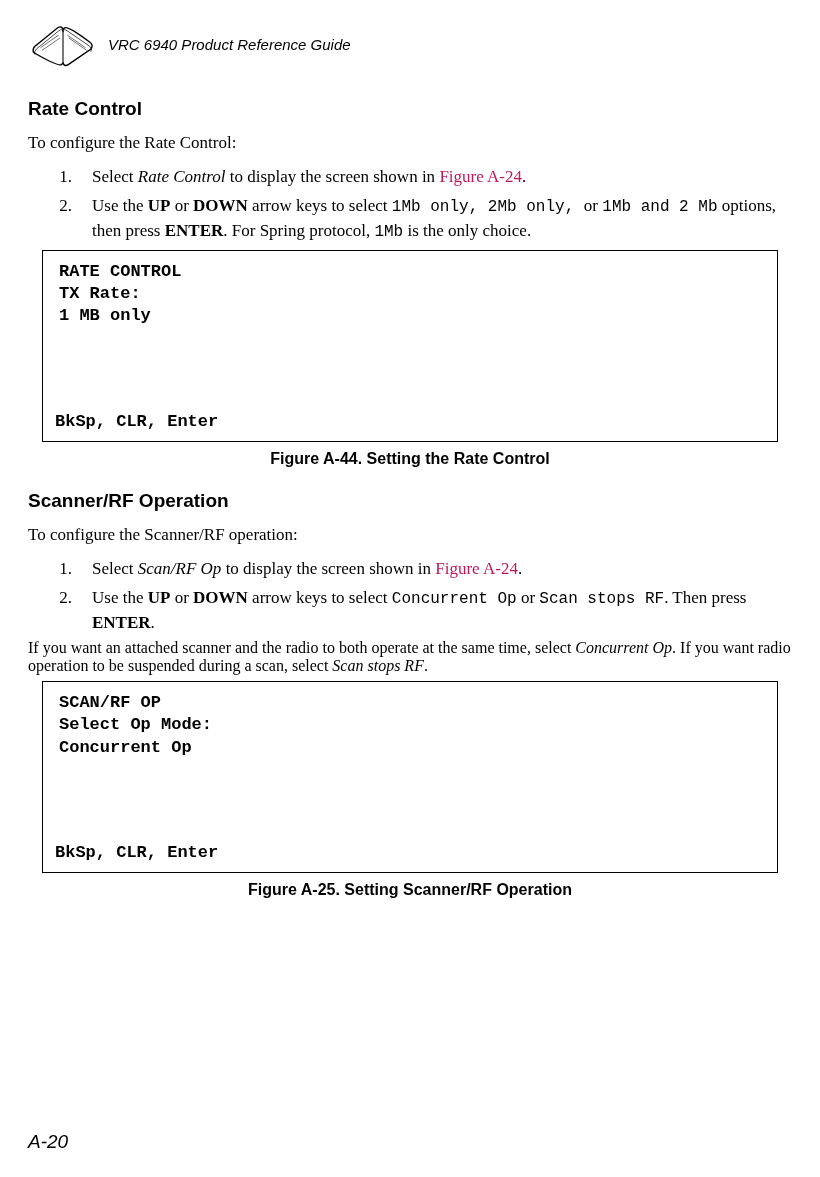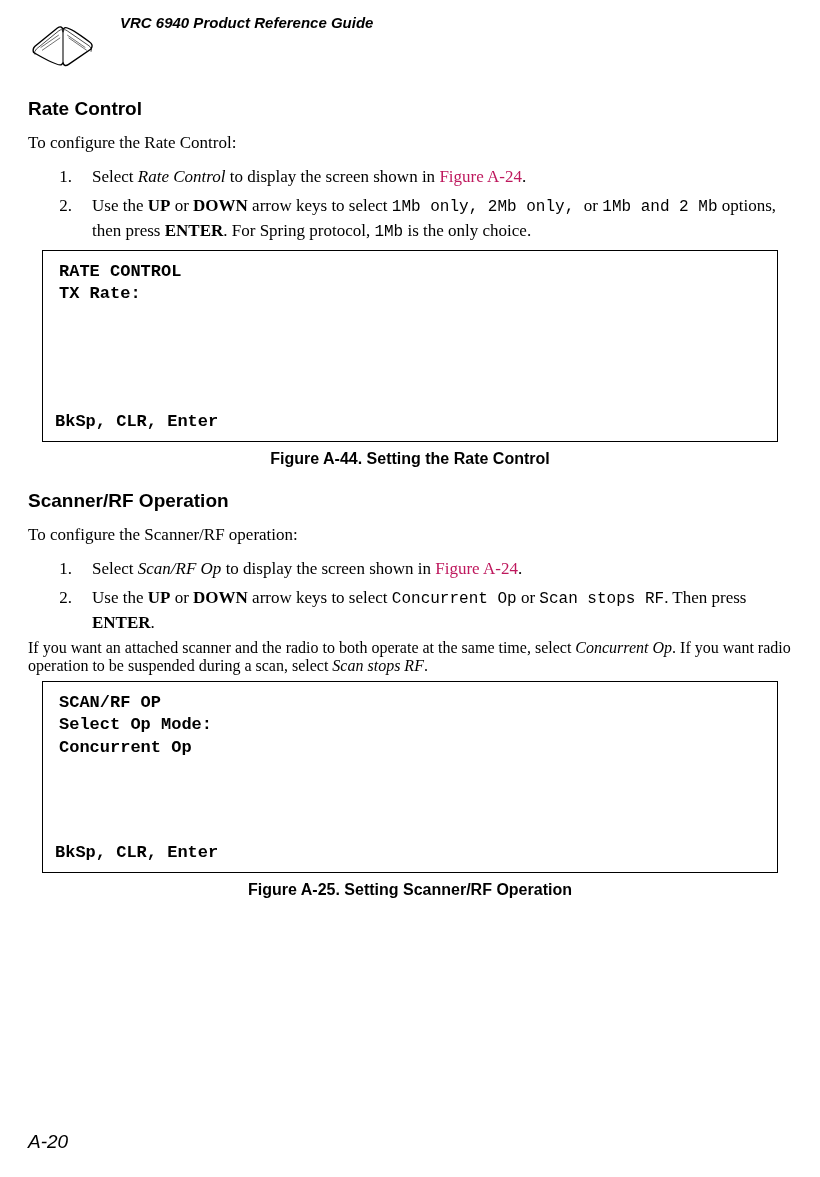--- a/index.html
+++ b/index.html
@@ -12,24 +12,23 @@
       font-family: Georgia, 'Times New Roman', serif;
       position: relative;
       background: #fff;
       color: #000;
     }
     .page {
       padding: 14px 28px 0 28px;
     }
     .header {
       display: flex;
-      align-items: flex-start;
-      gap: 22px;
+      align-items: center;
+      gap: 10px;
       margin-bottom: 24px;
-      font-weight: bold;
     }
     .book-icon svg {
       width: 70px;
       height: 56px;
     }
     .header-title {
       font-family: Verdana, Arial, sans-serif;
       font-style: italic;
       font-size: 15px;
     }
@@ -132,20 +131,21 @@
       <span class="num">2.</span>
       <span class="li-body">
         <span>Use the </span><span class="bold">UP</span><span> or </span><span class="bold">DOWN</span><span> arrow keys to select </span><span class="mono">1Mb only</span><span class="mono">, </span><span class="mono">2Mb only</span><span class="mono">, </span><span> or </span><span class="mono">1Mb and 2 Mb</span><span> options, then press </span><span class="bold">ENTER</span><span>. For Spring protocol, </span><span class="mono">1Mb</span><span> is the only choice.</span>
       </span>
     </li>
   </ul>
 
   <div class="screen-box">
     <div>RATE CONTROL</div>
     <div>TX Rate:</div>
+    <div>1 MB only</div>
     <div class="screen-footer">BkSp, CLR, Enter</div>
   </div>
   <div class="figure-caption">Figure A-44.  Setting the Rate Control</div>
 
   <h2 class="section-heading">Scanner/RF Operation</h2>
   <p class="body-text">To configure the Scanner/RF operation:</p>
 
   <ul class="ol">
     <li>
       <span class="num">1.</span>

